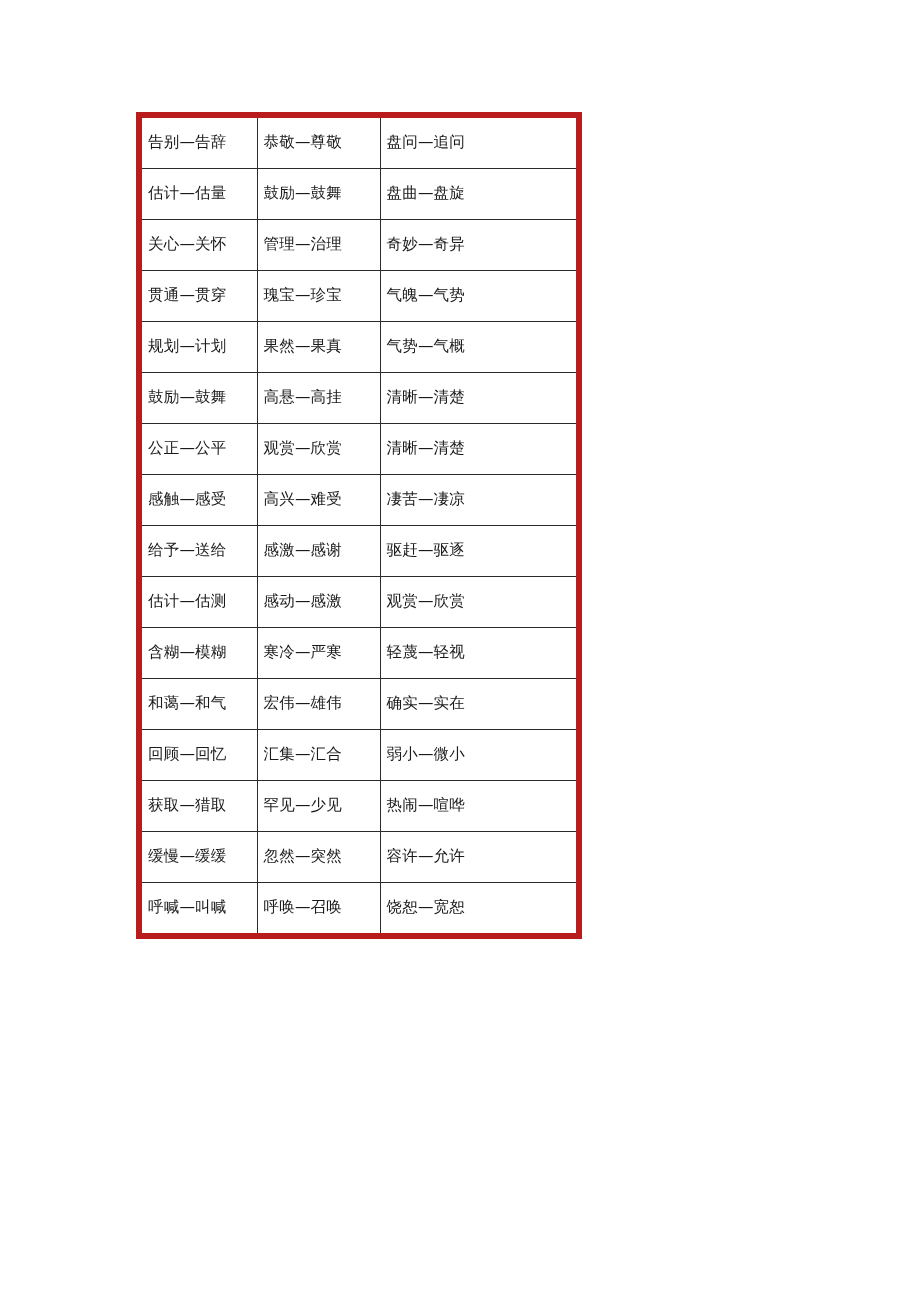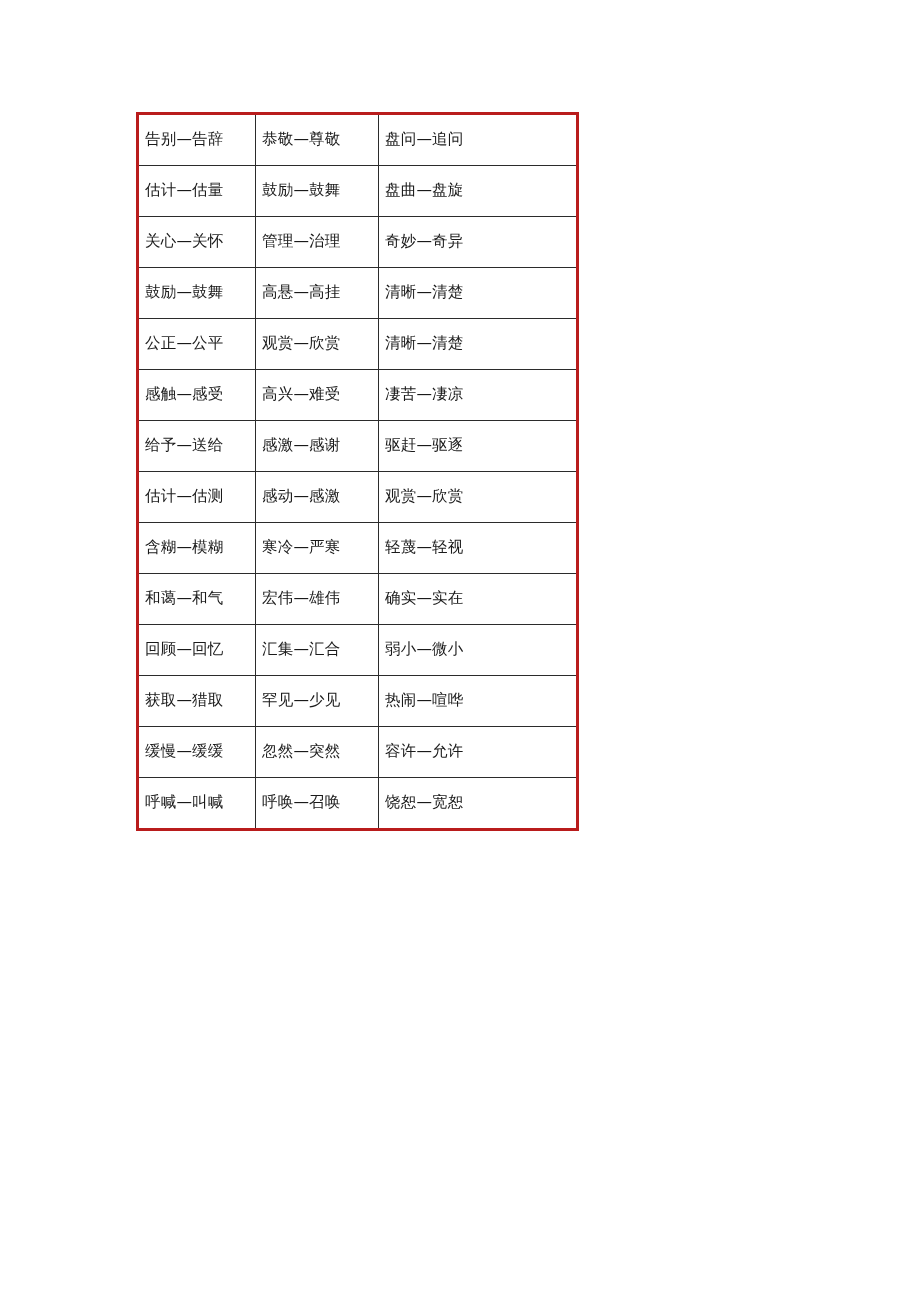--- a/index.html
+++ b/index.html
@@ -47,21 +47,21 @@
     font-size: 15.5px;
     line-height: 1.15;
     letter-spacing: 0.2px;
     white-space: nowrap;
     color: #1a1a1a;
     font-family: "DejaVu Sans", "Liberation Sans", sans-serif;
   }
 
   
   #synonym-table {
-    border: 3px solid #b91c1c;
+    border: 6px solid #b91c1c;
   }
 </style>
 </head>
 <body>
 
 <div id="page">
   <table id="synonym-table">
     <colgroup>
       <col class="c1">
       <col class="c2">
@@ -75,20 +75,30 @@
         </tr>
         <tr>
           <td>估计—估量</td>
           <td>鼓励—鼓舞</td>
           <td>盘曲—盘旋</td>
         </tr>
         <tr>
           <td>关心—关怀</td>
           <td>管理—治理</td>
           <td>奇妙—奇异</td>
+        </tr>
+        <tr>
+          <td>贯通—贯穿</td>
+          <td>瑰宝—珍宝</td>
+          <td>气魄—气势</td>
+        </tr>
+        <tr>
+          <td>规划—计划</td>
+          <td>果然—果真</td>
+          <td>气势—气概</td>
         </tr>
         <tr>
           <td>鼓励—鼓舞</td>
           <td>高悬—高挂</td>
           <td>清晰—清楚</td>
         </tr>
         <tr>
           <td>公正—公平</td>
           <td>观赏—欣赏</td>
           <td>清晰—清楚</td>

